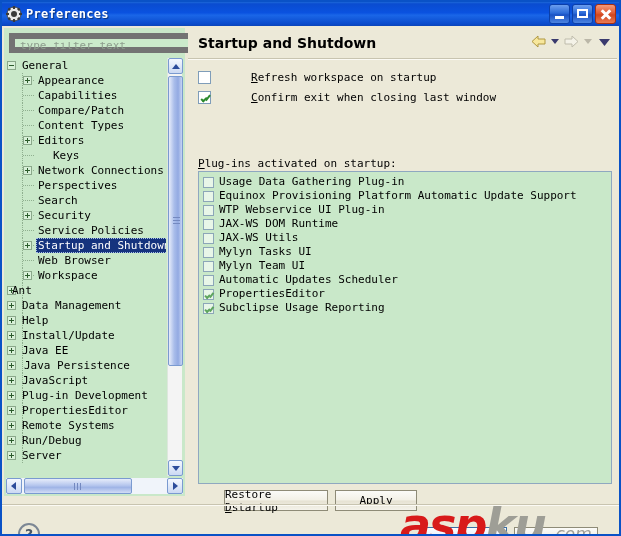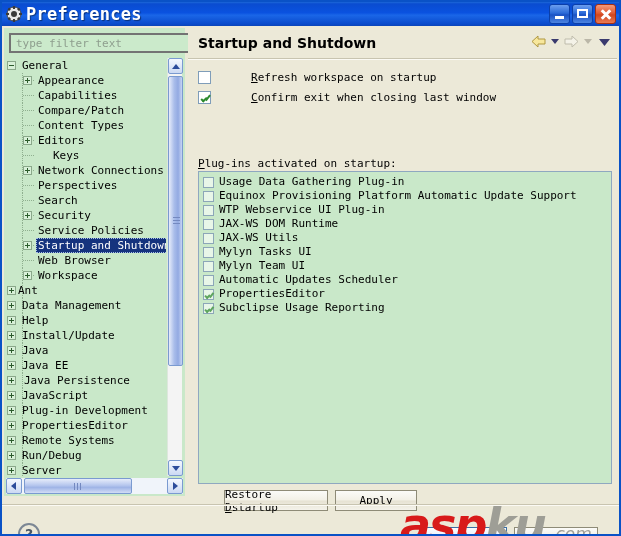--- a/index.html
+++ b/index.html
@@ -23,21 +23,21 @@
     position:absolute;left:0;top:0;width:100%;height:24px;
     background:linear-gradient(to bottom,#1D68D8 0%,#0A4CD0 8%,#0A52E0 45%,#1A66E8 55%,#0A4ACB 92%,#0B45B8 100%);
     display:flex;align-items:center;
     box-sizing:border-box;
     padding-left:4px;
   }
   .title-icon{
     width:16px;height:16px;flex:none;margin-right:4px;position:relative;
   }
   .title-text{
-    color:#FFFFFF;font-size:17px;font-weight:bold;
+    color:#FFFFFF;font-size:12px;font-weight:bold;
     font-family:"DejaVu Sans Mono","Liberation Mono",monospace;
     text-shadow:1px 1px 1px rgba(0,0,0,.45);
     letter-spacing:.3px;
     white-space:nowrap;
   }
   .win-btns{position:absolute;right:3px;top:2px;display:flex;gap:2px;}
   .wb{
     width:21px;height:20px;border:1px solid #0B3FA8;border-radius:3px;
     box-sizing:border-box;position:relative;
     background:linear-gradient(to bottom,#6B9EEF,#2C6BD8 45%,#1A52C4 55%,#4C84E0);
@@ -59,21 +59,21 @@
   }
 
   
   .left-pane{
     position:absolute;left:2px;top:2px;width:181px;height:468px;
     background:#C9E8C9;
   }
   .filter-wrap{
     position:absolute;left:5px;top:5px;width:204px;height:20px;
     background:#CBEACB;
-    border:2px solid #737373;
+    border:6px solid #737373;
     box-sizing:border-box;
   }
   .filter-input{
     width:100%;height:100%;border:0;outline:none;background:transparent;
     font-family:"DejaVu Sans Mono","Liberation Mono",monospace;
     font-size:11px;color:#3E3E3E;padding:0 5px;box-sizing:border-box;
   }
   .filter-input::placeholder{color:#8E9E8E;}
 
   .tree-box{
@@ -338,25 +338,24 @@
             <div class="tnode"><span class="dotv" style="left: 16px;"></span><span class="doth" style="left: 17px; width: 12px;"></span><span class="plusbox plus" style="left: 17px;"></span><span class="tlabel" style="margin-left: 30px;">Editors</span></div>
             <div class="tnode"><span class="dotv" style="left: 16px;"></span><span class="doth" style="left: 17px; width: 12px;"></span><span class="tlabel" style="margin-left: 45px;">Keys</span></div>
             <div class="tnode"><span class="dotv" style="left: 16px;"></span><span class="doth" style="left: 17px; width: 12px;"></span><span class="plusbox plus" style="left: 17px;"></span><span class="tlabel" style="margin-left: 30px;">Network Connections</span></div>
             <div class="tnode"><span class="dotv" style="left: 16px;"></span><span class="doth" style="left: 17px; width: 12px;"></span><span class="tlabel" style="margin-left: 30px;">Perspectives</span></div>
             <div class="tnode"><span class="dotv" style="left: 16px;"></span><span class="doth" style="left: 17px; width: 12px;"></span><span class="tlabel" style="margin-left: 30px;">Search</span></div>
             <div class="tnode"><span class="dotv" style="left: 16px;"></span><span class="doth" style="left: 17px; width: 12px;"></span><span class="plusbox plus" style="left: 17px;"></span><span class="tlabel" style="margin-left: 30px;">Security</span></div>
             <div class="tnode"><span class="dotv" style="left: 16px;"></span><span class="doth" style="left: 17px; width: 12px;"></span><span class="tlabel" style="margin-left: 30px;">Service Policies</span></div>
             <div class="tnode sel"><span class="dotv" style="left: 16px;"></span><span class="doth" style="left: 17px; width: 12px;"></span><span class="plusbox plus" style="left: 17px;"></span><span class="tlabel" style="margin-left: 30px;">Startup and Shutdown</span></div>
             <div class="tnode"><span class="dotv" style="left: 16px;"></span><span class="doth" style="left: 17px; width: 12px;"></span><span class="tlabel" style="margin-left: 30px;">Web Browser</span></div>
             <div class="tnode"><span class="dotv" style="left: 16px;"></span><span class="doth" style="left: 17px; width: 12px;"></span><span class="plusbox plus" style="left: 17px;"></span><span class="tlabel" style="margin-left: 30px;">Workspace</span></div>
-            <div class="tnode"><span class="dotv" style="left: 16px;"></span><span class="plusbox plus" style="left: 1px;"></span><span class="tlabel" style="margin-left: 10px;">Ant</span></div>
+            <div class="tnode"><span class="dotv" style="left: 16px;"></span><span class="plusbox plus" style="left: 1px;"></span><span class="tlabel" style="margin-left: 4px;">Ant</span></div>
             <div class="tnode"><span class="dotv" style="left: 16px;"></span><span class="plusbox plus" style="left: 1px;"></span><span class="tlabel" style="margin-left: 14px;">Data Management</span></div>
             <div class="tnode"><span class="dotv" style="left: 16px;"></span><span class="plusbox plus" style="left: 1px;"></span><span class="tlabel" style="margin-left: 14px;">Help</span></div>
             <div class="tnode"><span class="dotv" style="left: 16px;"></span><span class="plusbox plus" style="left: 1px;"></span><span class="tlabel" style="margin-left: 14px;">Install/Update</span></div>
-            <div class="tnode"><span class="dotv" style="left: 16px;"></span><span class="plusbox plus" style="left: 1px;"></span><span class="tlabel" style="margin-left: 14px;">Java</span></div>
             <div class="tnode"><span class="dotv" style="left: 16px;"></span><span class="plusbox plus" style="left: 1px;"></span><span class="tlabel" style="margin-left: 14px;">Java EE</span></div>
             <div class="tnode"><span class="dotv" style="left: 16px;"></span><span class="plusbox plus" style="left: 1px;"></span><span class="tlabel" style="margin-left: 16px;">Java Persistence</span></div>
             <div class="tnode"><span class="dotv" style="left: 16px;"></span><span class="plusbox plus" style="left: 1px;"></span><span class="tlabel" style="margin-left: 14px;">JavaScript</span></div>
             <div class="tnode"><span class="dotv" style="left: 16px;"></span><span class="plusbox plus" style="left: 1px;"></span><span class="tlabel" style="margin-left: 14px;">Plug-in Development</span></div>
             <div class="tnode"><span class="dotv" style="left: 16px;"></span><span class="plusbox plus" style="left: 1px;"></span><span class="tlabel" style="margin-left: 14px;">PropertiesEditor</span></div>
             <div class="tnode"><span class="dotv" style="left: 16px;"></span><span class="plusbox plus" style="left: 1px;"></span><span class="tlabel" style="margin-left: 14px;">Remote Systems</span></div>
             <div class="tnode"><span class="dotv" style="left: 16px;"></span><span class="plusbox plus" style="left: 1px;"></span><span class="tlabel" style="margin-left: 14px;">Run/Debug</span></div>
             <div class="tnode"><span class="dotv" style="left: 16px;"></span><span class="plusbox plus" style="left: 1px;"></span><span class="tlabel" style="margin-left: 14px;">Server</span></div>
           </div>
 

